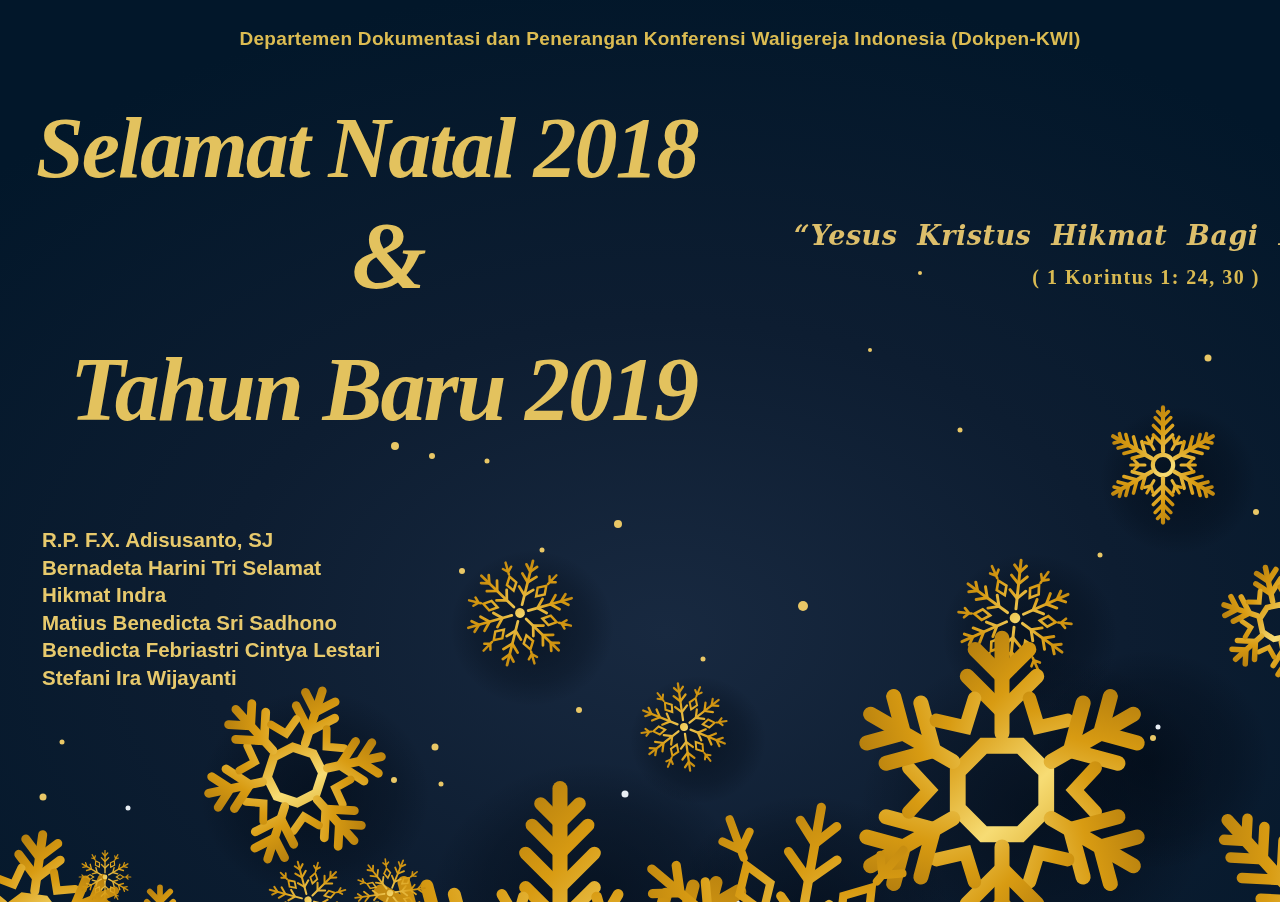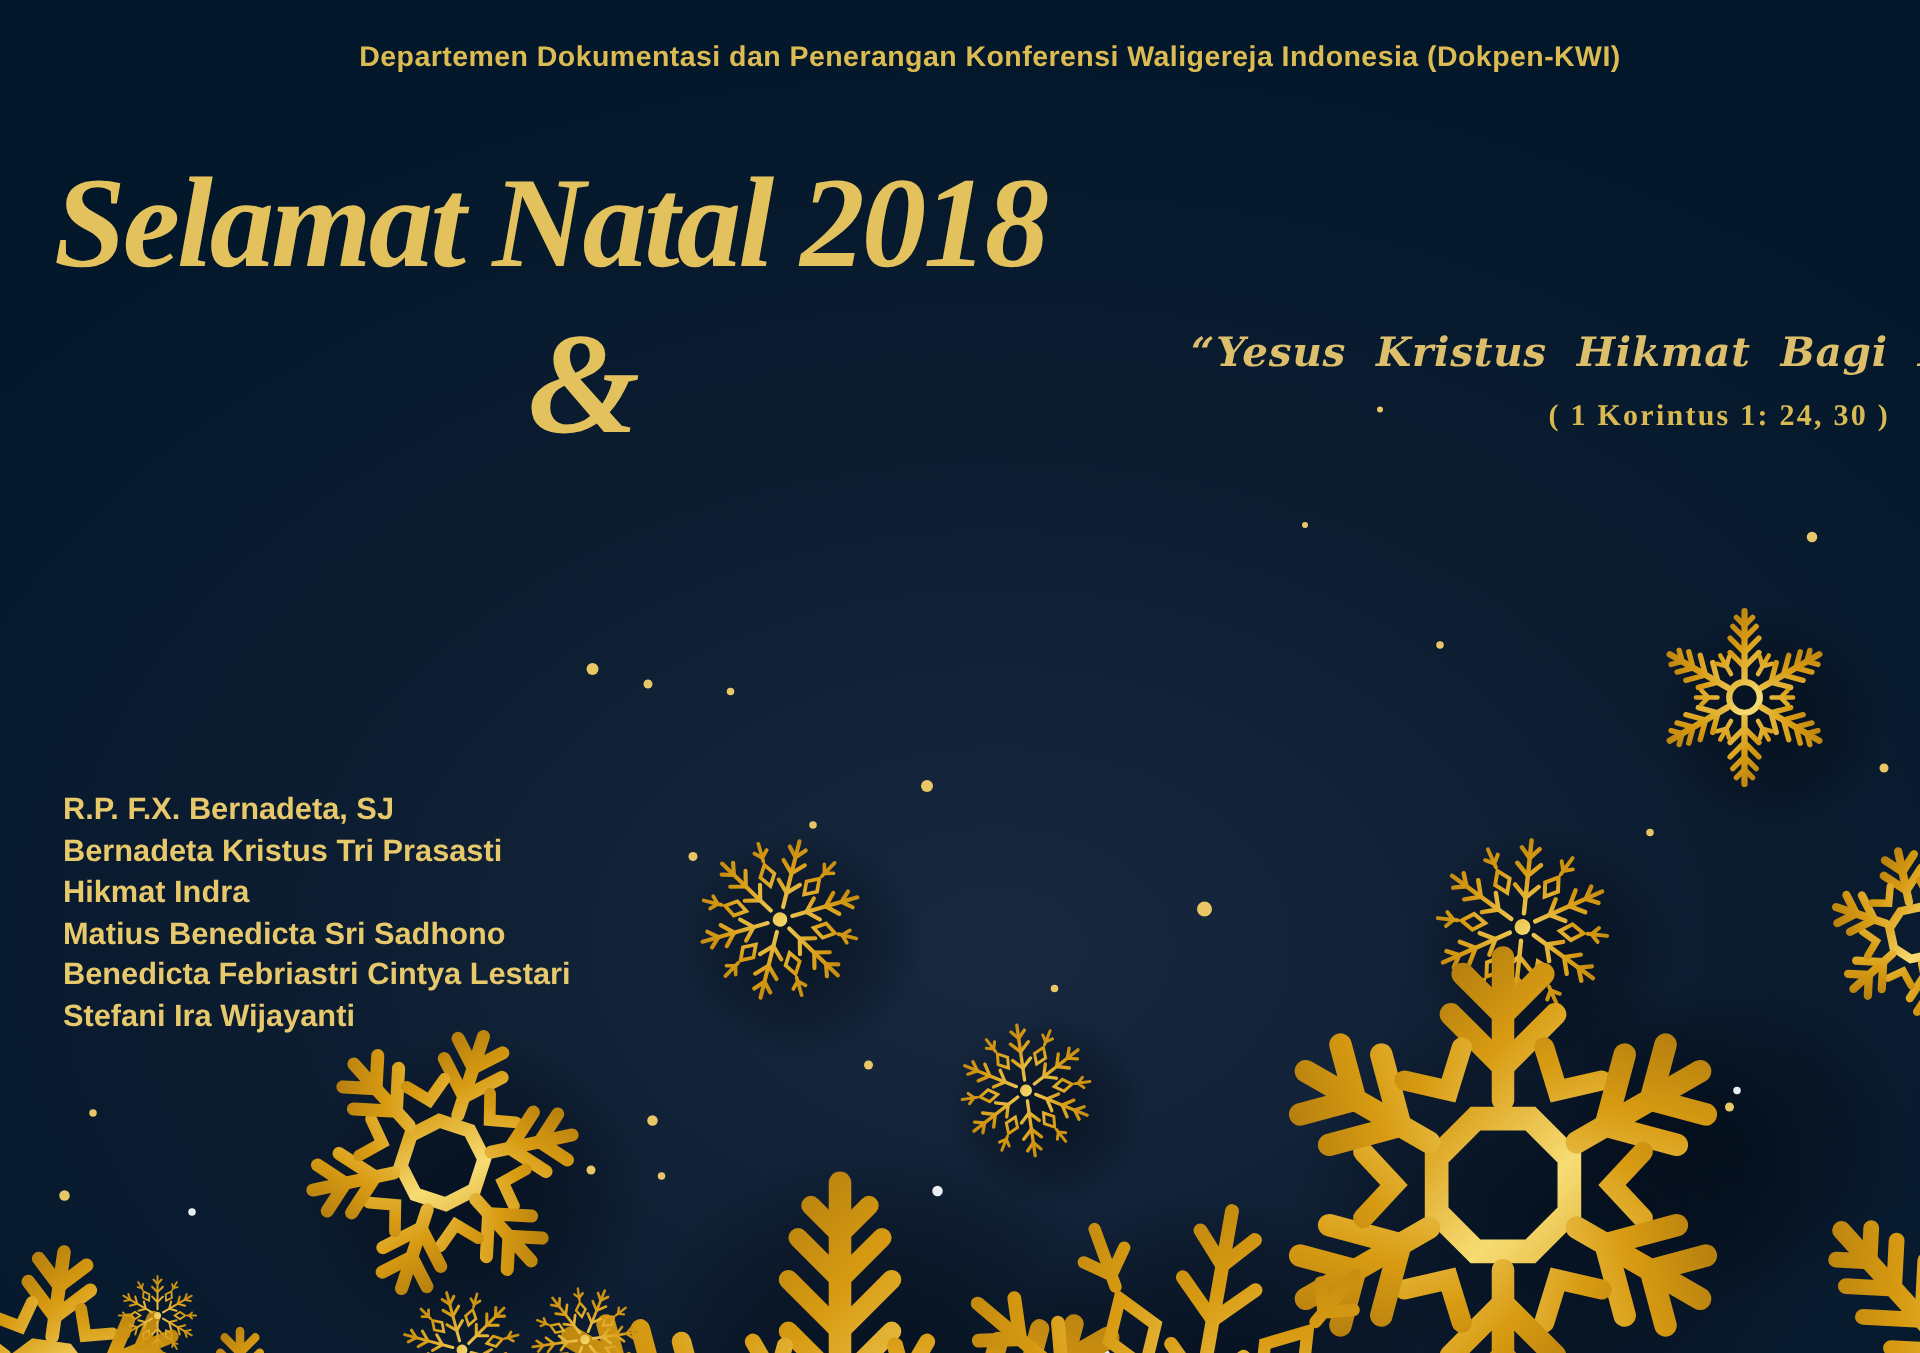--- a/index.html
+++ b/index.html
@@ -161,25 +161,26 @@
       <use href="#fOrnate" transform="translate(390,893) scale(0.40) rotate(22)"></use>
       <use href="#fOrnate" transform="translate(308,900) scale(0.45) rotate(-15)"></use>
       <use href="#fClassic" transform="translate(160,945) scale(0.60)"></use>
     </g>
   </svg>
 
   <div class="abs header">Departemen Dokumentasi dan Penerangan Konferensi Waligereja Indonesia (Dokpen-KWI)</div>
 
   <div class="abs script line1">Selamat Natal 2018</div>
   <div class="abs script amp">&amp;</div>
+  <div class="abs script line2">Tahun Baru 2019</div>
 
   <div class="abs quote">“Yesus Kristus Hikmat Bagi Kita”</div>
   <div class="abs verse">( 1 Korintus 1: 24, 30 )</div>
 
   <div class="abs credits">
-    <div>R.P. F.X. Bernadeta, SJ</div>
-    <div>Bernadeta Kristus Tri Prasasti</div>
+    <div>R.P. F.X. Adisusanto, SJ</div>
+    <div>Bernadeta Harini Tri Selamat</div>
     <div>Hikmat Indra</div>
     <div>Matius Benedicta Sri Sadhono</div>
     <div>Benedicta Febriastri Cintya Lestari</div>
     <div>Stefani Ira Wijayanti</div>
   </div>
 </div>
 
 </body></html>

